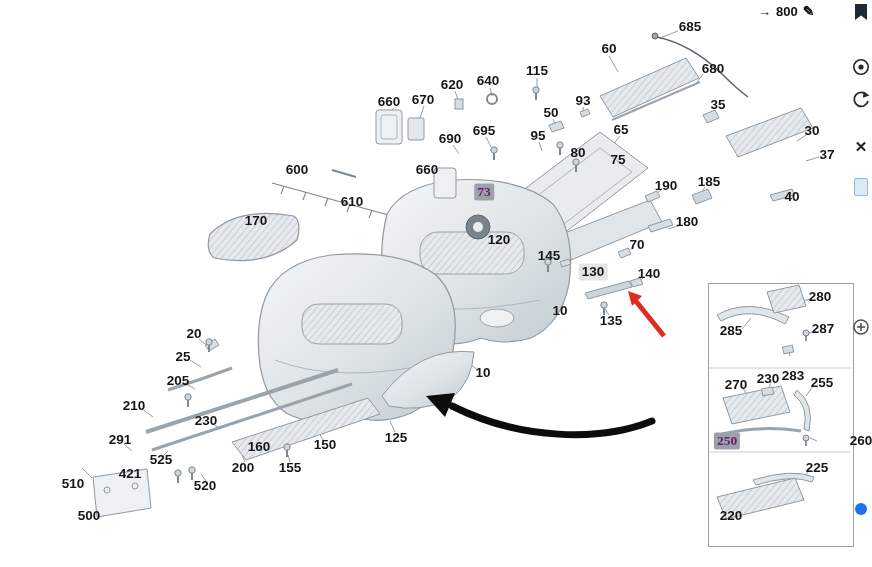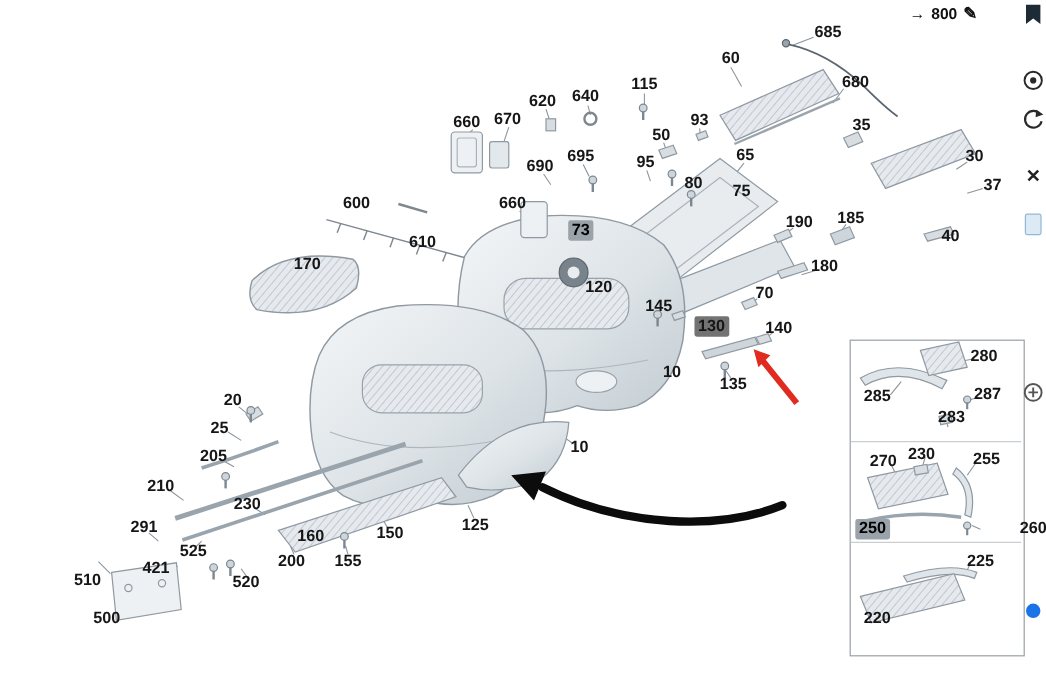--- a/index.html
+++ b/index.html
@@ -5,22 +5,22 @@
   html,body{margin:0;padding:0;background:#fff;}
   .stage{position:relative;width:872px;height:567px;background:#ffffff;overflow:hidden;
          font-family:"Liberation Sans",sans-serif;}
   .inset-box{position:absolute;left:708px;top:283px;width:144px;height:262px;
              border:1px solid #9aa0a6;background:#fff;z-index:0;}
   .art{position:absolute;left:0;top:0;z-index:1;}
   .labels-layer{position:absolute;left:0;top:0;width:100%;height:100%;z-index:2;}
   .part-label{position:absolute;transform:translate(-50%,-50%);
               font-size:13.5px;font-weight:bold;color:#161616;line-height:1.1;
               padding:1px 3px;border-radius:2px;cursor:pointer;white-space:nowrap;user-select:none;}
-  .part-label.blue{background:#737373;}
-  .part-label.gray{background:#9ba3aa;color:#000000;}
+  .part-label.blue{background:#e5e5e5;}
+  .part-label.gray{background:#9ba3aa;color:#701a75;font-family:Liberation Serif, serif;}
   .hdr{position:absolute;top:3px;left:758px;display:flex;align-items:center;gap:5px;
        font-size:13px;font-weight:bold;color:#101010;z-index:3;cursor:pointer;}
   .hdr .edit{font-size:14px;}
   .side{position:absolute;right:0;top:0;width:24px;height:567px;z-index:3;}
   .side-btn{position:absolute;right:0;width:22px;height:22px;display:flex;
             align-items:center;justify-content:center;cursor:pointer;}
   .close-glyph{font-size:15px;font-weight:bold;color:#222;}
   .chip{width:12px;height:16px;background:#dceaf5;border:1px solid #90b8d6;border-radius:2px;}
   .blue-dot{width:12px;height:12px;border-radius:50%;background:#1a73e8;}
 </style>
@@ -325,21 +325,21 @@
       <span class="part-label" style="left: 89px; top: 516px;">500</span>
       <span class="part-label" style="left: 205px; top: 486px;">520</span>
       <span class="part-label" style="left: 243px; top: 468px;">200</span>
       <span class="part-label" style="left: 290px; top: 468px;">155</span>
     </div>
   <div class="labels-layer">
 
   <span class="part-label" style="left: 820px; top: 297px;">280</span>
       <span class="part-label" style="left: 731px; top: 331px;">285</span>
       <span class="part-label" style="left: 823px; top: 329px;">287</span>
-      <span class="part-label" style="left: 793px; top: 348px;">283</span>
+      <span class="part-label" style="left: 793px; top: 376px;">283</span>
       <span class="part-label" style="left: 736px; top: 385px;">270</span>
       <span class="part-label" style="left: 768px; top: 379px;">230</span>
       <span class="part-label" style="left: 822px; top: 383px;">255</span>
       <span class="part-label gray" style="left: 727px; top: 441px;">250</span>
       <span class="part-label" style="left: 824px; top: 441px; margin-left: 37px;">260</span>
       <span class="part-label" style="left: 817px; top: 468px;">225</span>
       <span class="part-label" style="left: 731px; top: 516px;">220</span>
     </div>
 
   <div class="hdr">

